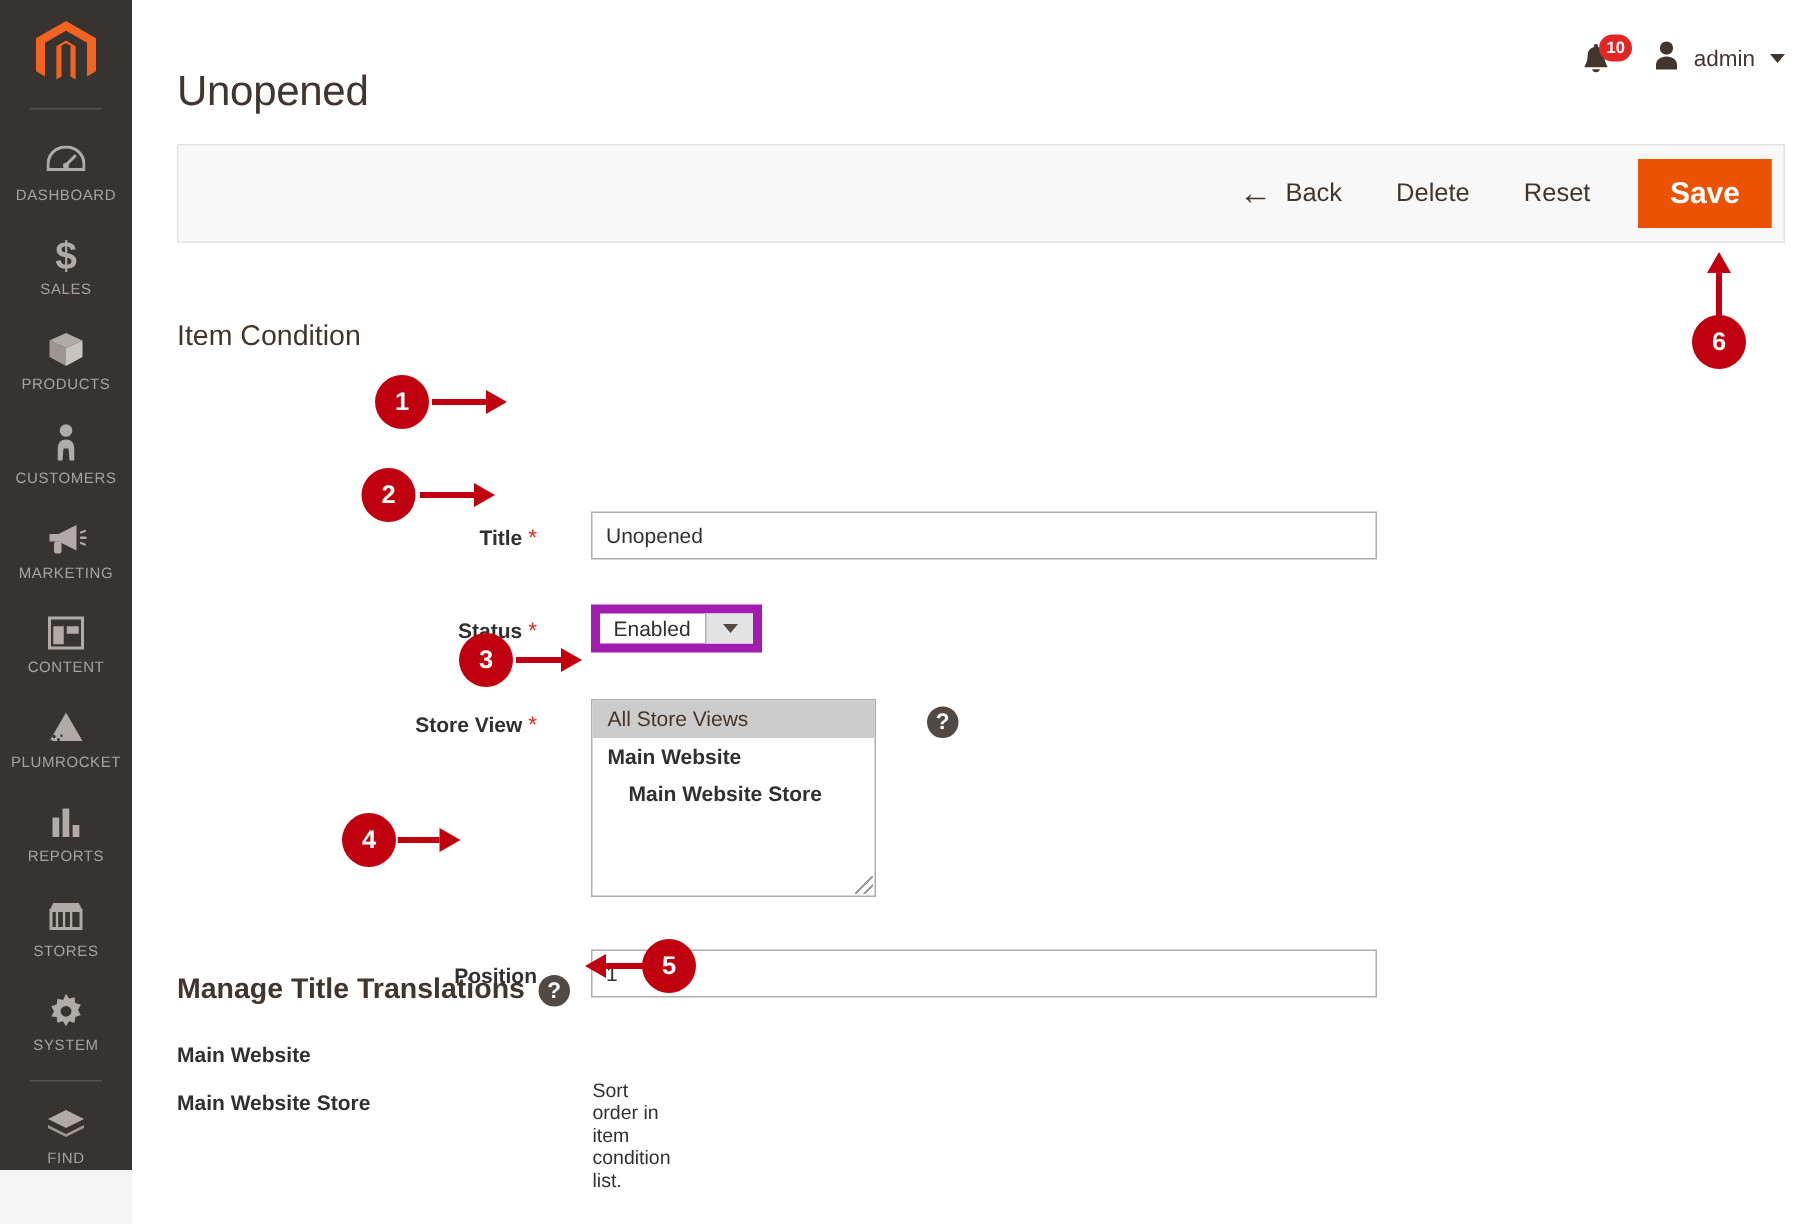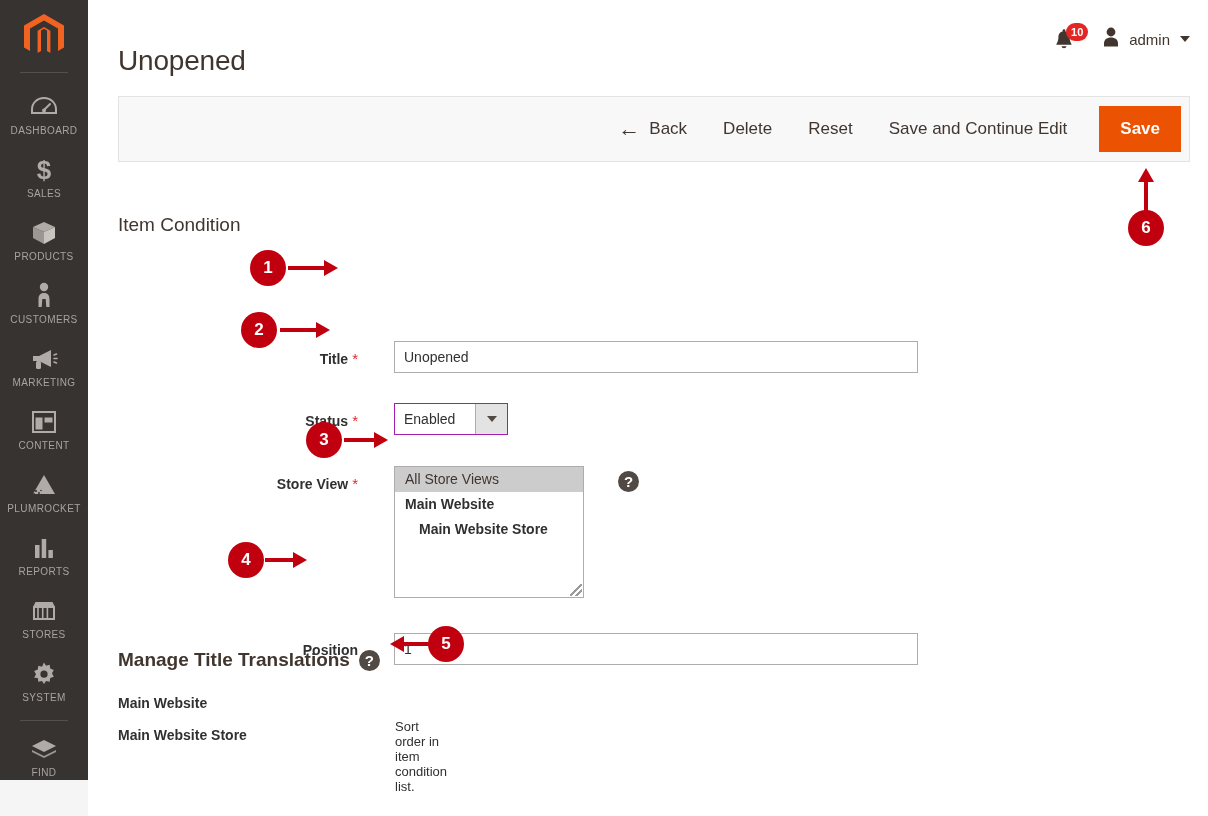--- a/index.html
+++ b/index.html
@@ -118,21 +118,21 @@
   }
   .tb-btn.back { margin-left: 0; }
   .arrow-left-glyph {
     display:inline-block;
     font-size: 22px; line-height: 1; color:#41362f;
   }
   .tb-save {
     background: #eb5202;
     color: #ffffff;
     border: 1px solid #eb5202;
-    font-size: 17px;
+    font-size: 20px;
     font-weight: bold;
     font-family: "Liberation Sans", sans-serif;
     padding: 0 20px;
     height: 46px;
     margin-left: 14px;
     margin-right: 8px;
     cursor: pointer;
   }
 
   
@@ -162,21 +162,21 @@
     font-size: 14px;
     color: #303030;
     font-family: "Liberation Sans", sans-serif;
     outline: none;
   }
 
   .sel-wrap {
     position: absolute;
     display: flex;
     height: 32px;
-    border: 1px solid #a21caf;
+    border: 6px solid #a21caf;
     background: #fff;
     width: 114px;
     cursor: pointer;
   }
   .sel-val {
     flex: 1;
     display: flex; align-items: center;
     padding-left: 9px;
     font-size: 14px; color: #303030;
     font-family: "Liberation Sans", sans-serif;
@@ -449,23 +449,20 @@
       <button class="tb-btn back">
         <span class="arrow-left-glyph">←</span>
         <span>Back</span>
       </button>
       <button class="tb-btn">
         <span>Delete</span>
       </button>
       <button class="tb-btn">
         <span>Reset</span>
       </button>
-      <button class="tb-btn">
-        <span>Save and Continue Edit</span>
-      </button>
       <button class="tb-save">Save</button>
     </div>
 
     <h2 class="section-title">Item Condition</h2>
 
     <div class="form-row">
       <div class="f-label" style="left:130px; top:262px; width:140px;text-align:right;">
         <span>Title</span><span class="req">*</span>
       </div>
       <input class="inp" style="left: 306px; top: 253px; width: 524px;" value="Unopened">

